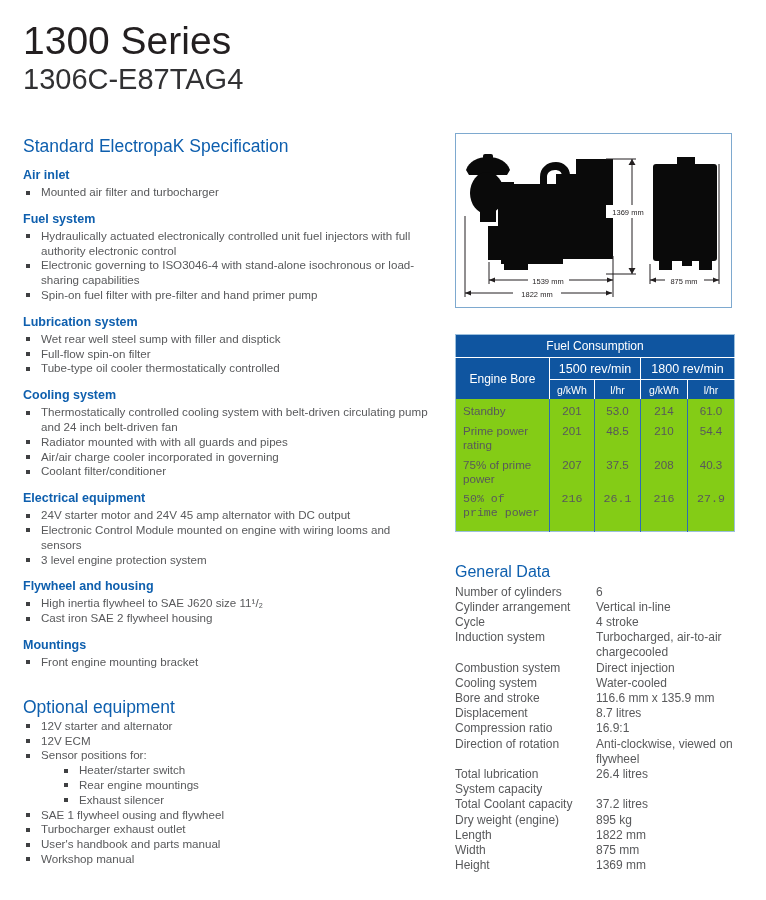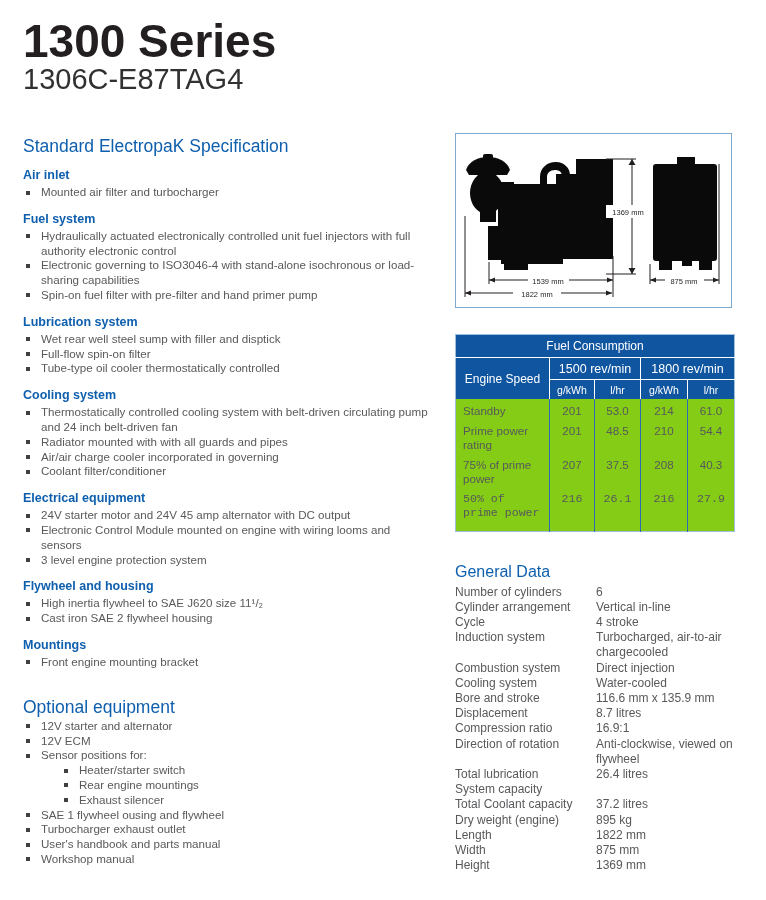--- a/index.html
+++ b/index.html
@@ -1,21 +1,21 @@
 <!DOCTYPE html>
 <html><head>
 <meta charset="utf-8">
 <style>
   html,body{margin:0;padding:0;background:#ffffff;}
   body{width:766px;height:900px;font-family:"Liberation Sans",sans-serif;-webkit-font-smoothing:antialiased;}
   .page{position:relative;width:766px;height:900px;background:#fff;overflow:hidden;}
 
   
   .left-col{position:absolute;left:23px;top:20px;width:409px;}
-  .title{font-size:46px;line-height:42px;font-weight:700;color:#231f20;margin:0;letter-spacing:0;}
+  .title{font-size:39px;line-height:42px;font-weight:400;color:#231f20;margin:0;letter-spacing:0;}
   .subtitle{font-size:29px;line-height:34px;font-weight:400;color:#313133;margin:0;}
   .main-head{font-size:17.5px;line-height:20px;font-weight:400;color:#0e5fae;margin:0;}
   .spec-head{margin-top:40px;}
   .optional-head{margin-top:27px;margin-bottom:2px;}
   .sec-head{font-size:12.5px;line-height:15px;font-weight:700;color:#0e5fae;margin:12px 0 2px 0;}
   ul.bullets{list-style:none;margin:0;padding:0;}
   ul.bullets li{position:relative;padding-left:18px;}
   .sq{position:absolute;left:3px;top:5.5px;width:4px;height:4px;background:#3f4042;}
   .btxt{display:block;font-size:11.6px;line-height:14.8px;color:#58595b;}
   ul.bullets ul.bullets{padding-left:20px;}
@@ -281,21 +281,21 @@
           <col style="width:45px">
           <col style="width:46px">
           <col style="width:47px">
           <col style="width:47px">
       </colgroup>
       <thead>
         <tr class="title-row">
           <th colspan="5">Fuel Consumption</th>
         </tr>
         <tr>
-          <th class="engine-speed" rowspan="2">Engine Speed</th>
+          <th class="engine-speed" rowspan="2">Engine Bore</th>
           <th class="group g1" colspan="2">1500 rev/min</th>
           <th class="group" colspan="2">1800 rev/min</th>
         </tr>
         <tr>
           <th class="unit sep">g/kWh</th>
           <th class="unit sep">l/hr</th>
           <th class="unit sep">g/kWh</th>
           <th class="unit">l/hr</th>
         </tr>
       </thead>

